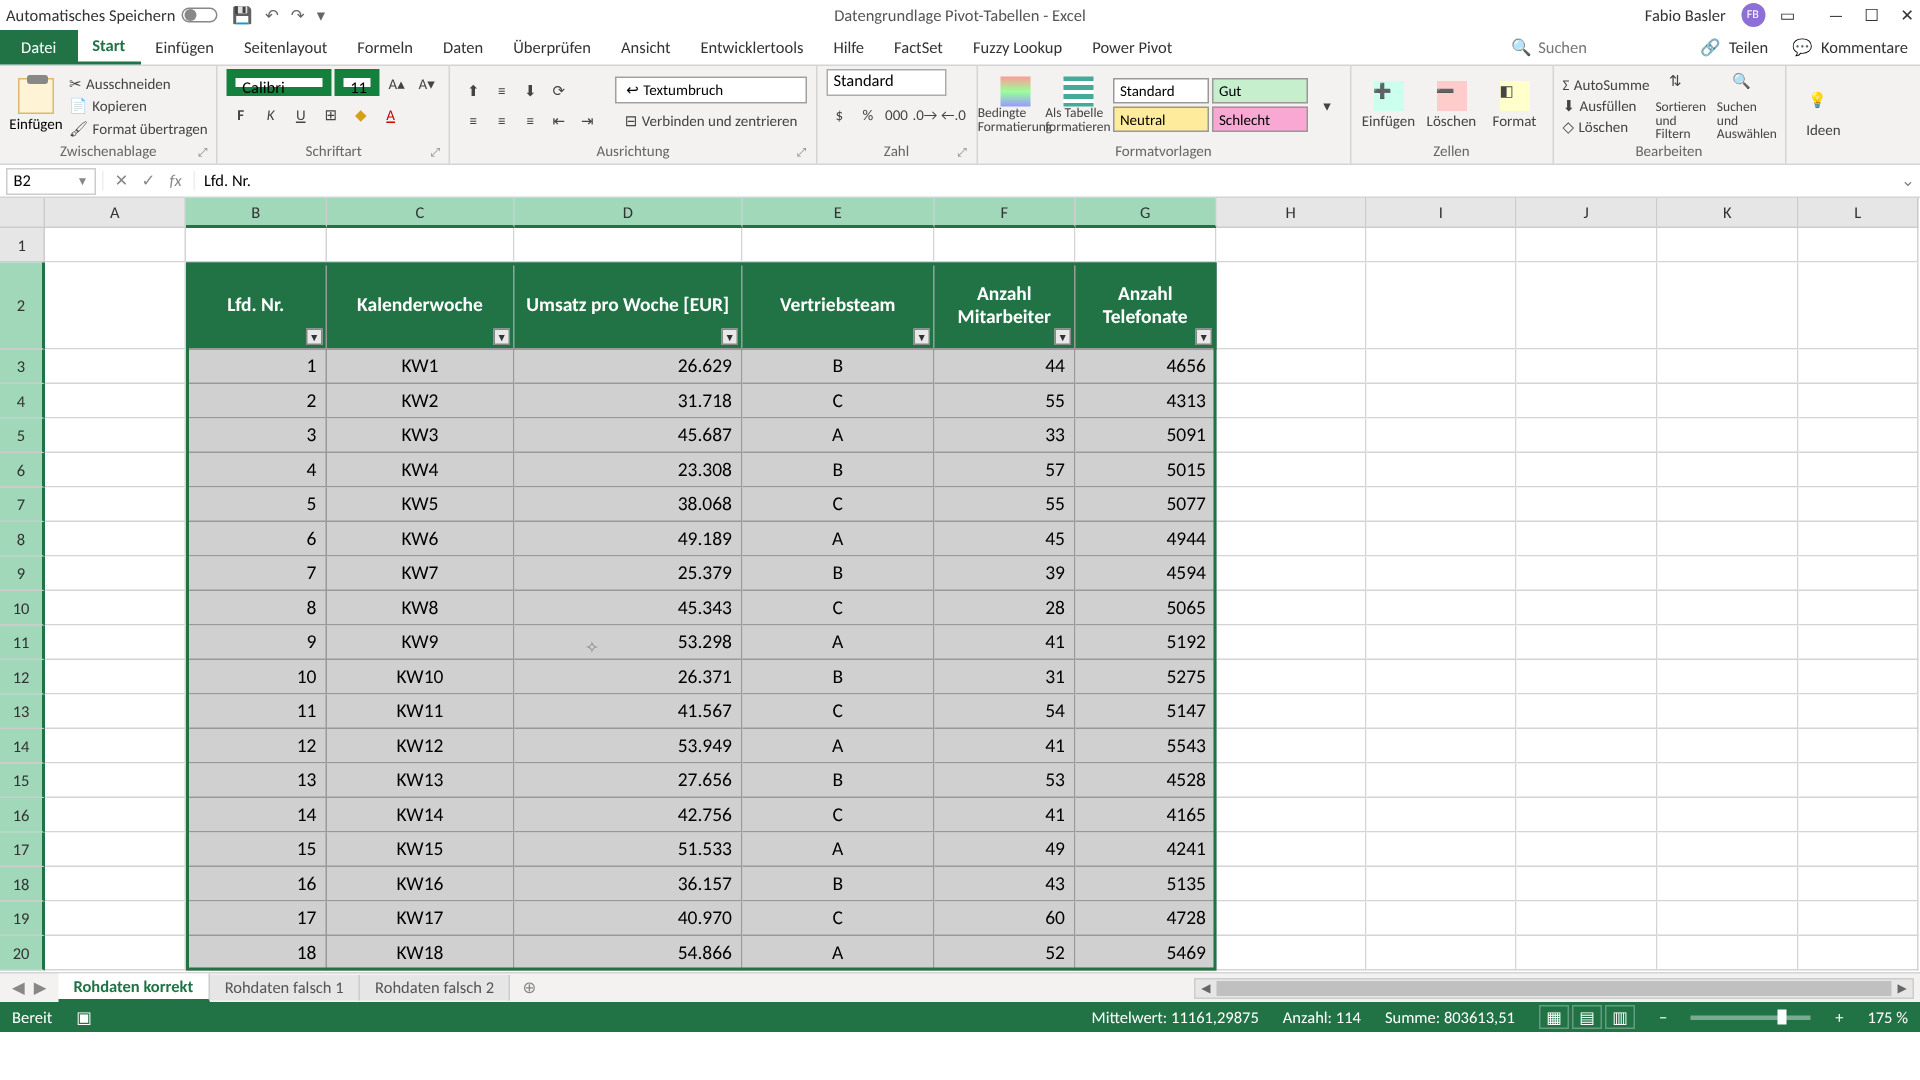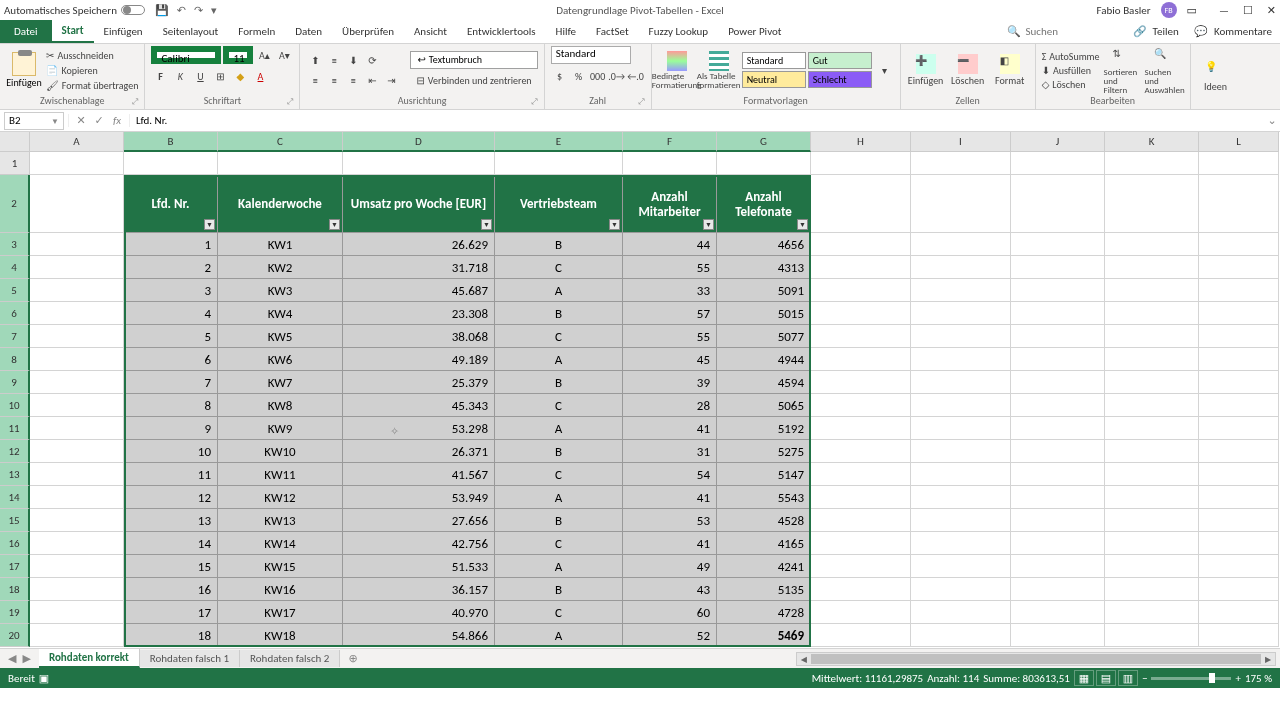--- a/index.html
+++ b/index.html
@@ -46,21 +46,21 @@
 .align-rows { display: flex; flex-direction: column; gap: 2px; }
 .align-row { display: flex; gap: 1px; }
 .wrap-btn { border: 1px solid #a0a0a0; background: #fff; padding: 2px 6px; display: flex; align-items: center; gap: 3px; height: 18px; }
 .merge-btn { padding: 2px 6px; display: flex; align-items: center; gap: 3px; height: 18px; color: #444; }
 .num-format { height: 18px; border: 1px solid #ababab; background: #fff; width: 80px; font-size: 11px; padding: 0 4px; }
 .style-grid { display: flex; gap: 2px; }
 .style-cell { width: 64px; height: 17px; border: 1px solid #999; font-size: 10px; display: flex; align-items: center; padding: 0 4px; }
 .style-standard { background: #fff; }
 .style-gut { background: #c6efce; }
 .style-neutral { background: #ffeb9c; }
-.style-schlecht { background: #8b5cf6; }
+.style-schlecht { background: #f9a8d4; }
 .big-btn { display: flex; flex-direction: column; align-items: center; width: 38px; color: #444; }
 .big-btn .bicon { width: 20px; height: 20px; }
 .edit-list { display: flex; flex-direction: column; gap: 1px; font-size: 10px; }
 .edit-list div { display: flex; align-items: center; gap: 3px; color: #444; }
 
 
 .formula-bar { height: 22px; display: flex; align-items: center; border-bottom: 1px solid #d4d4d4; background: #fff; }
 .name-box { width: 60px; height: 18px; border: 1px solid #ccc; margin: 0 4px; font-size: 11px; padding: 0 4px; display: flex; align-items: center; }
 .name-box .dd { margin-left: auto; font-size: 8px; color: #888; }
 .fb-btns { display: flex; gap: 2px; padding: 0 4px; border-left: 1px solid #eee; border-right: 1px solid #eee; }
@@ -95,21 +95,21 @@
 .sheet-nav { display: flex; gap: 6px; padding: 0 8px; color: #888; }
 .sheet-tab { padding: 2px 10px; border-right: 1px solid #ccc; background: #e6e6e6; color: #555; cursor: pointer; }
 .sheet-tab.active { background: #fff; border-bottom: 2px solid #217346; color: #217346; font-weight: 600; }
 .sheet-add { padding: 0 8px; color: #888; }
 .hscroll { flex: 1; display: flex; justify-content: flex-end; padding-right: 4px; }
 .hscroll-track { width: 480px; height: 14px; background: #e6e6e6; border: 1px solid #ccc; display: flex; align-items: center; }
 .hscroll-track .sbtn { width: 14px; text-align: center; font-size: 8px; color: #666; }
 .hscroll-track .thumb { width: 460px; height: 10px; background: #c0c0c0; }
 
 
-.status-bar { height: 20px; background: #217346; color: #fff; display: flex; align-items: center; font-size: 11px; padding: 0 8px; gap: 4px; }
+.status-bar { height: 20px; background: #217346; color: #fff; display: flex; align-items: center; font-size: 11px; padding: 0 8px; gap: 16px; }
 .status-bar .spacer { flex: 1; }
 .status-bar .views { display: flex; gap: 2px; }
 .status-bar .views span { width: 20px; height: 16px; display: flex; align-items: center; justify-content: center; border: 1px solid rgba(255,255,255,0.3); }
 .status-bar .zoom-slider { width: 80px; height: 3px; background: rgba(255,255,255,0.4); position: relative; }
 .status-bar .zoom-slider::after { content: ''; width: 6px; height: 10px; background: #fff; position: absolute; left: 58px; top: -4px; }
 </style>
 </head>
 <body>
 
 <div class="titlebar">
@@ -634,21 +634,21 @@
         <div class="cell" style="width: 94px;"></div>
         <div class="cell" style="width: 80px;"></div>
       </div>
       <div class="cell-row">
         <div class="cell" style="width: 94px;"></div>
         <div class="cell td num" style="width: 94px;">18</div>
         <div class="cell td ctr" style="width: 125px;">KW18</div>
         <div class="cell td num" style="width: 152px;">54.866</div>
         <div class="cell td ctr" style="width: 128px;">A</div>
         <div class="cell td num" style="width: 94px;">52</div>
-        <div class="cell td num" style="width: 94px; font-weight: bold;">5469</div>
+        <div class="cell td num" style="width: 94px;">5469</div>
         <div class="cell" style="width: 100px;"></div>
         <div class="cell" style="width: 100px;"></div>
         <div class="cell" style="width: 94px;"></div>
         <div class="cell" style="width: 94px;"></div>
         <div class="cell" style="width: 80px;"></div>
       </div>
       <div class="selection-border" style="left: 94px; top: 23px; width: 687px; height: 472px;"></div>
     </div>
   <div class="cursor-marker" style="left:390px;top:293px">✧</div>
 </div>

